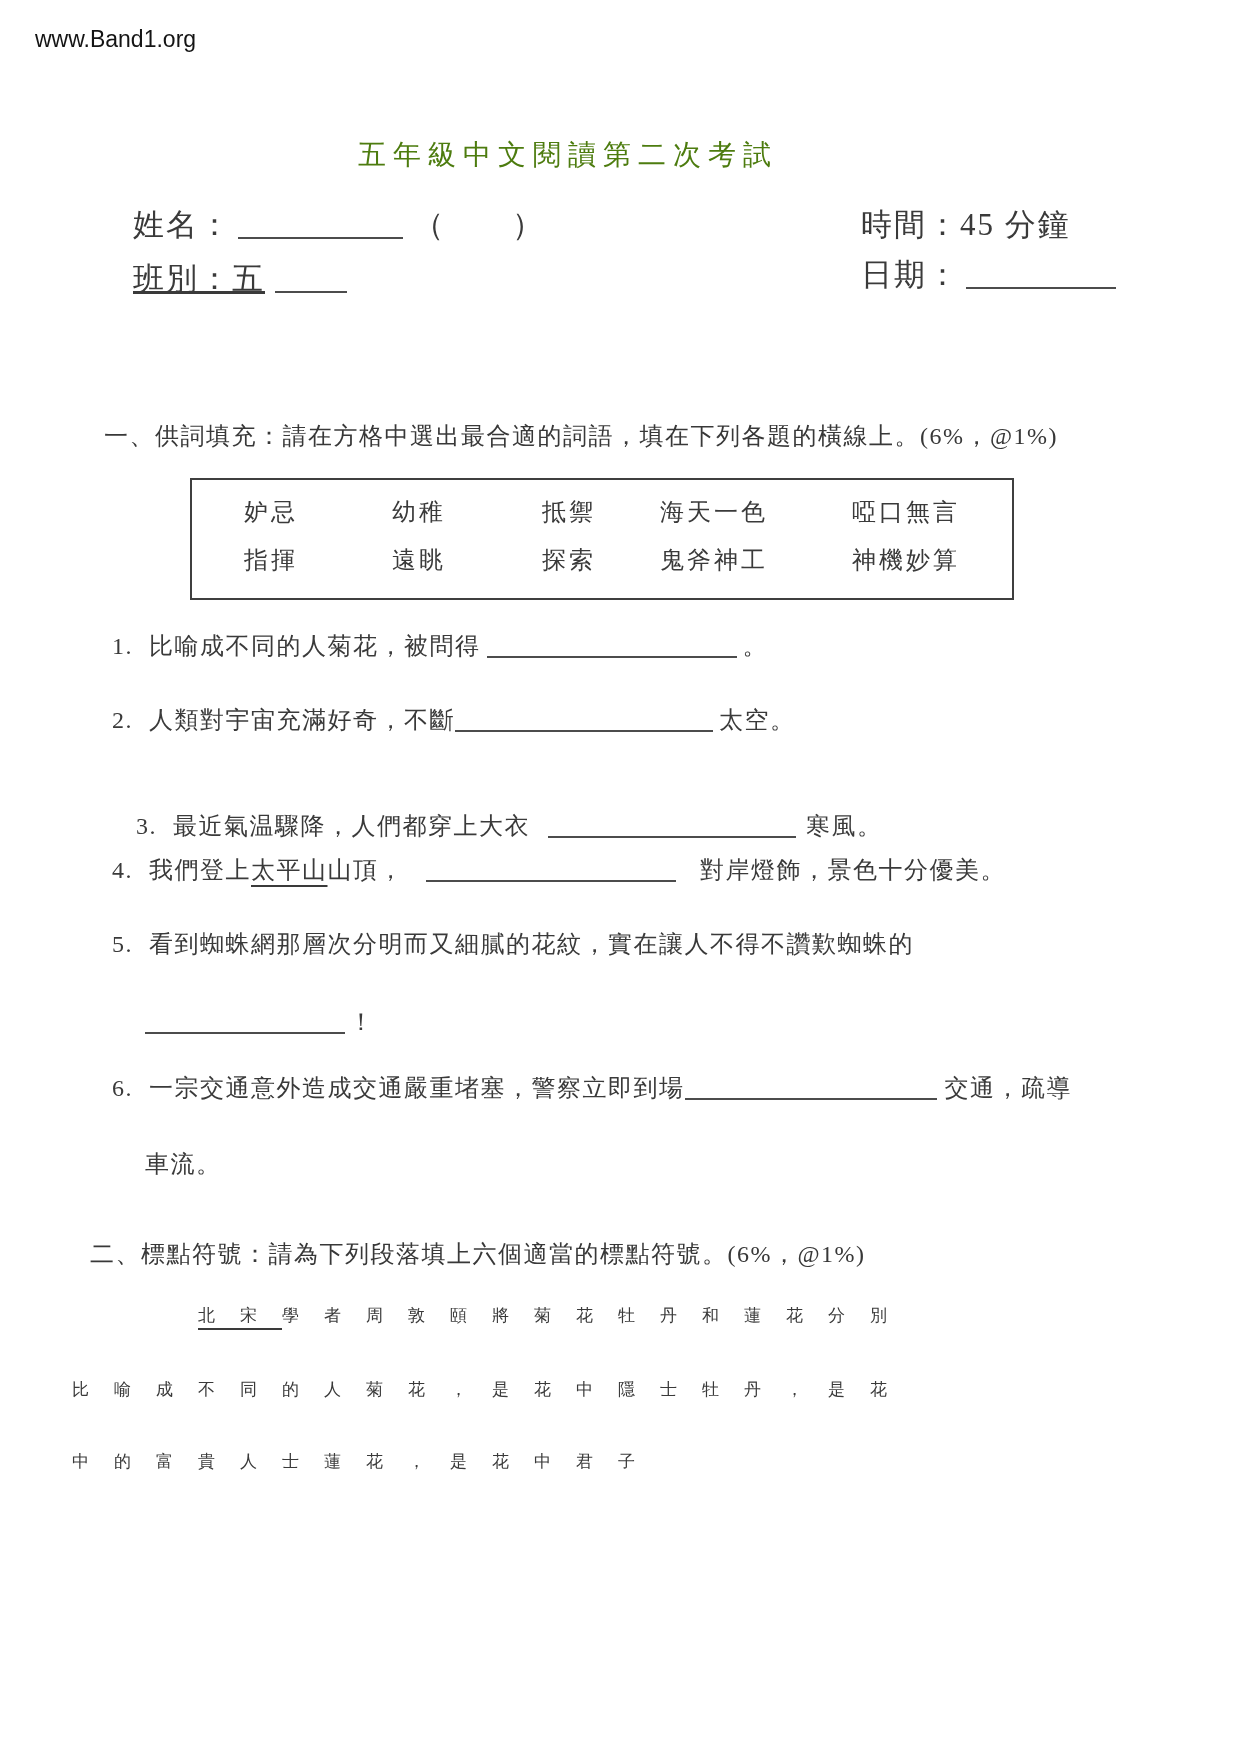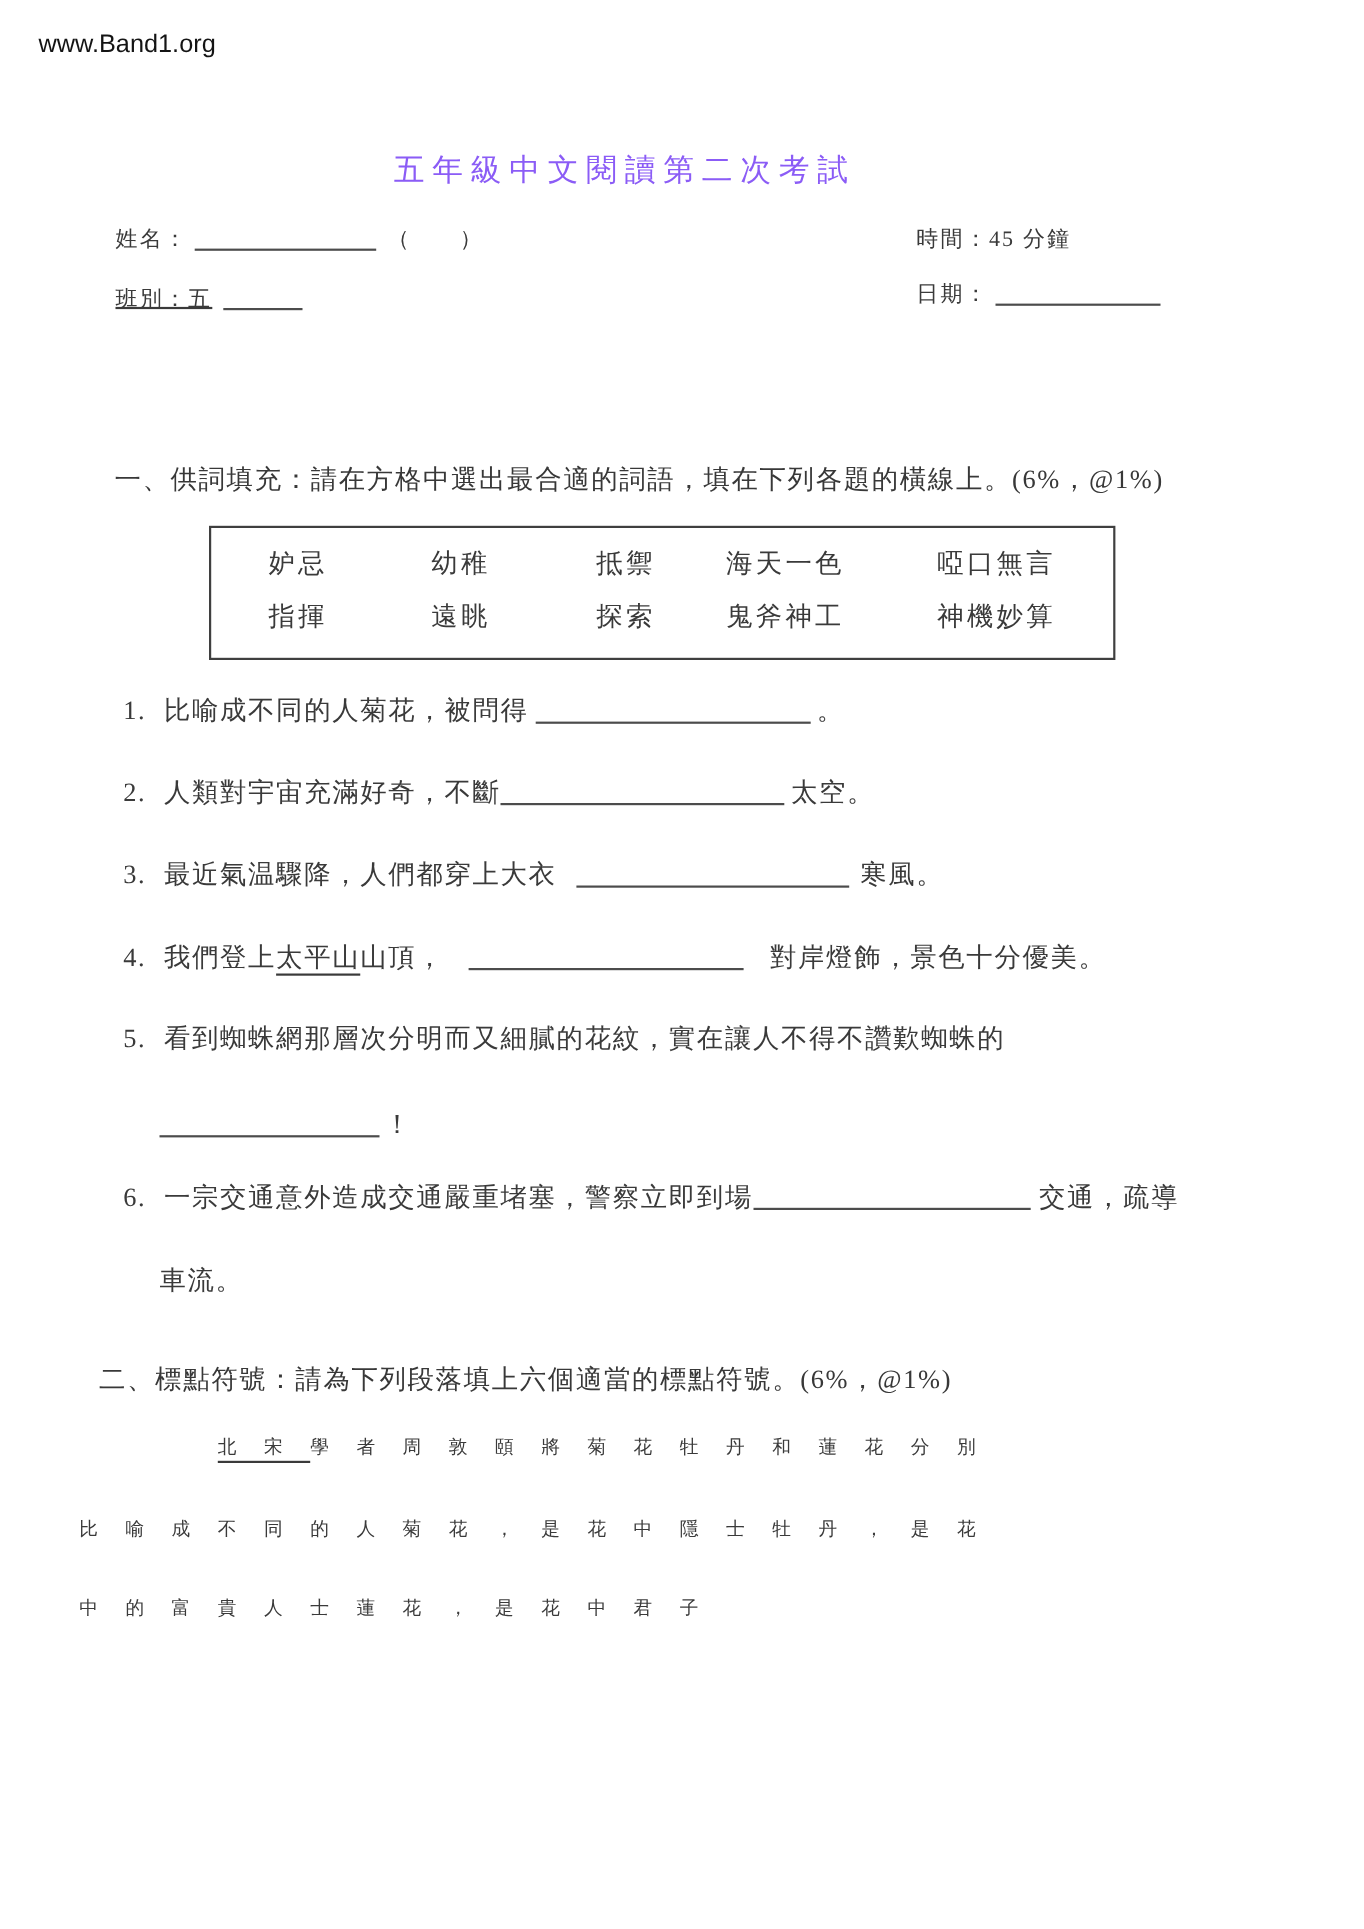--- a/index.html
+++ b/index.html
@@ -12,23 +12,23 @@
     color:#3a3a3a;
     overflow:hidden;
   }
   .watermark {
     position:absolute; left:35px; top:26px;
     font-family:"Liberation Sans","DejaVu Sans",sans-serif;
     font-size:23px; color:#141414;
   }
   .title {
     position:absolute; left:358px; top:136px;
-    font-size:28px; letter-spacing:7px; color:#8b5cf6;
+    font-size:28px; letter-spacing:7px; color:#4d7c0f;
   }
-  .hdr { position:absolute; font-size:20px; letter-spacing:2px; }
+  .hdr { position:absolute; font-size:31px; letter-spacing:2px;margin-left:28px; }
   .name-row  { left:105px; top:204px; }
   .class-row { left:105px; top:258px;text-decoration:underline; }
   .time-row  { left:833px; top:204px; }
   .date-row  { left:833px; top:254px; }
   .blank {
     display:inline-block;
     border-bottom:2px solid #4c4c4c;
     height:24px;
     vertical-align:-4px;
   }
@@ -52,21 +52,21 @@
     grid-template-columns:148px 150px 118px 192px auto;
     font-size:24px; letter-spacing:3px;
   }
   .word-row + .word-row { margin-top:16px; }
   .question {
     position:absolute; left:112px;
     font-size:24px; letter-spacing:1.5px;
     white-space:nowrap; color:#3a3a3a;
   }
   .q-num { display:inline-block; margin-right:16px; }
-  .q1 { top:630px; } .q2 { top:704px; } .q3 { top:779px; }
+  .q1 { top:630px; } .q2 { top:704px; } .q3 { top:810px;margin-left:24px; }
   .q4 { top:854px; } .q5 { top:928px; } .q5b { top:1006px; left:145px; }
   .q6 { top:1072px; } .q6b { top:1148px; left:145px; }
   .b-q1 { width:250px; margin:0 6px; }
   .b-q2 { width:258px; margin-right:6px; }
   .b-q3 { width:248px; margin:0 10px 0 18px; }
   .b-q4 { width:250px; margin:0 24px 0 22px; }
   .b-q5 { width:200px; margin-right:4px; }
   .b-q6 { width:252px; margin-right:8px; }
   .u { text-decoration:underline; text-underline-offset:7px; text-decoration-thickness:2px; }
   .passage-line {

